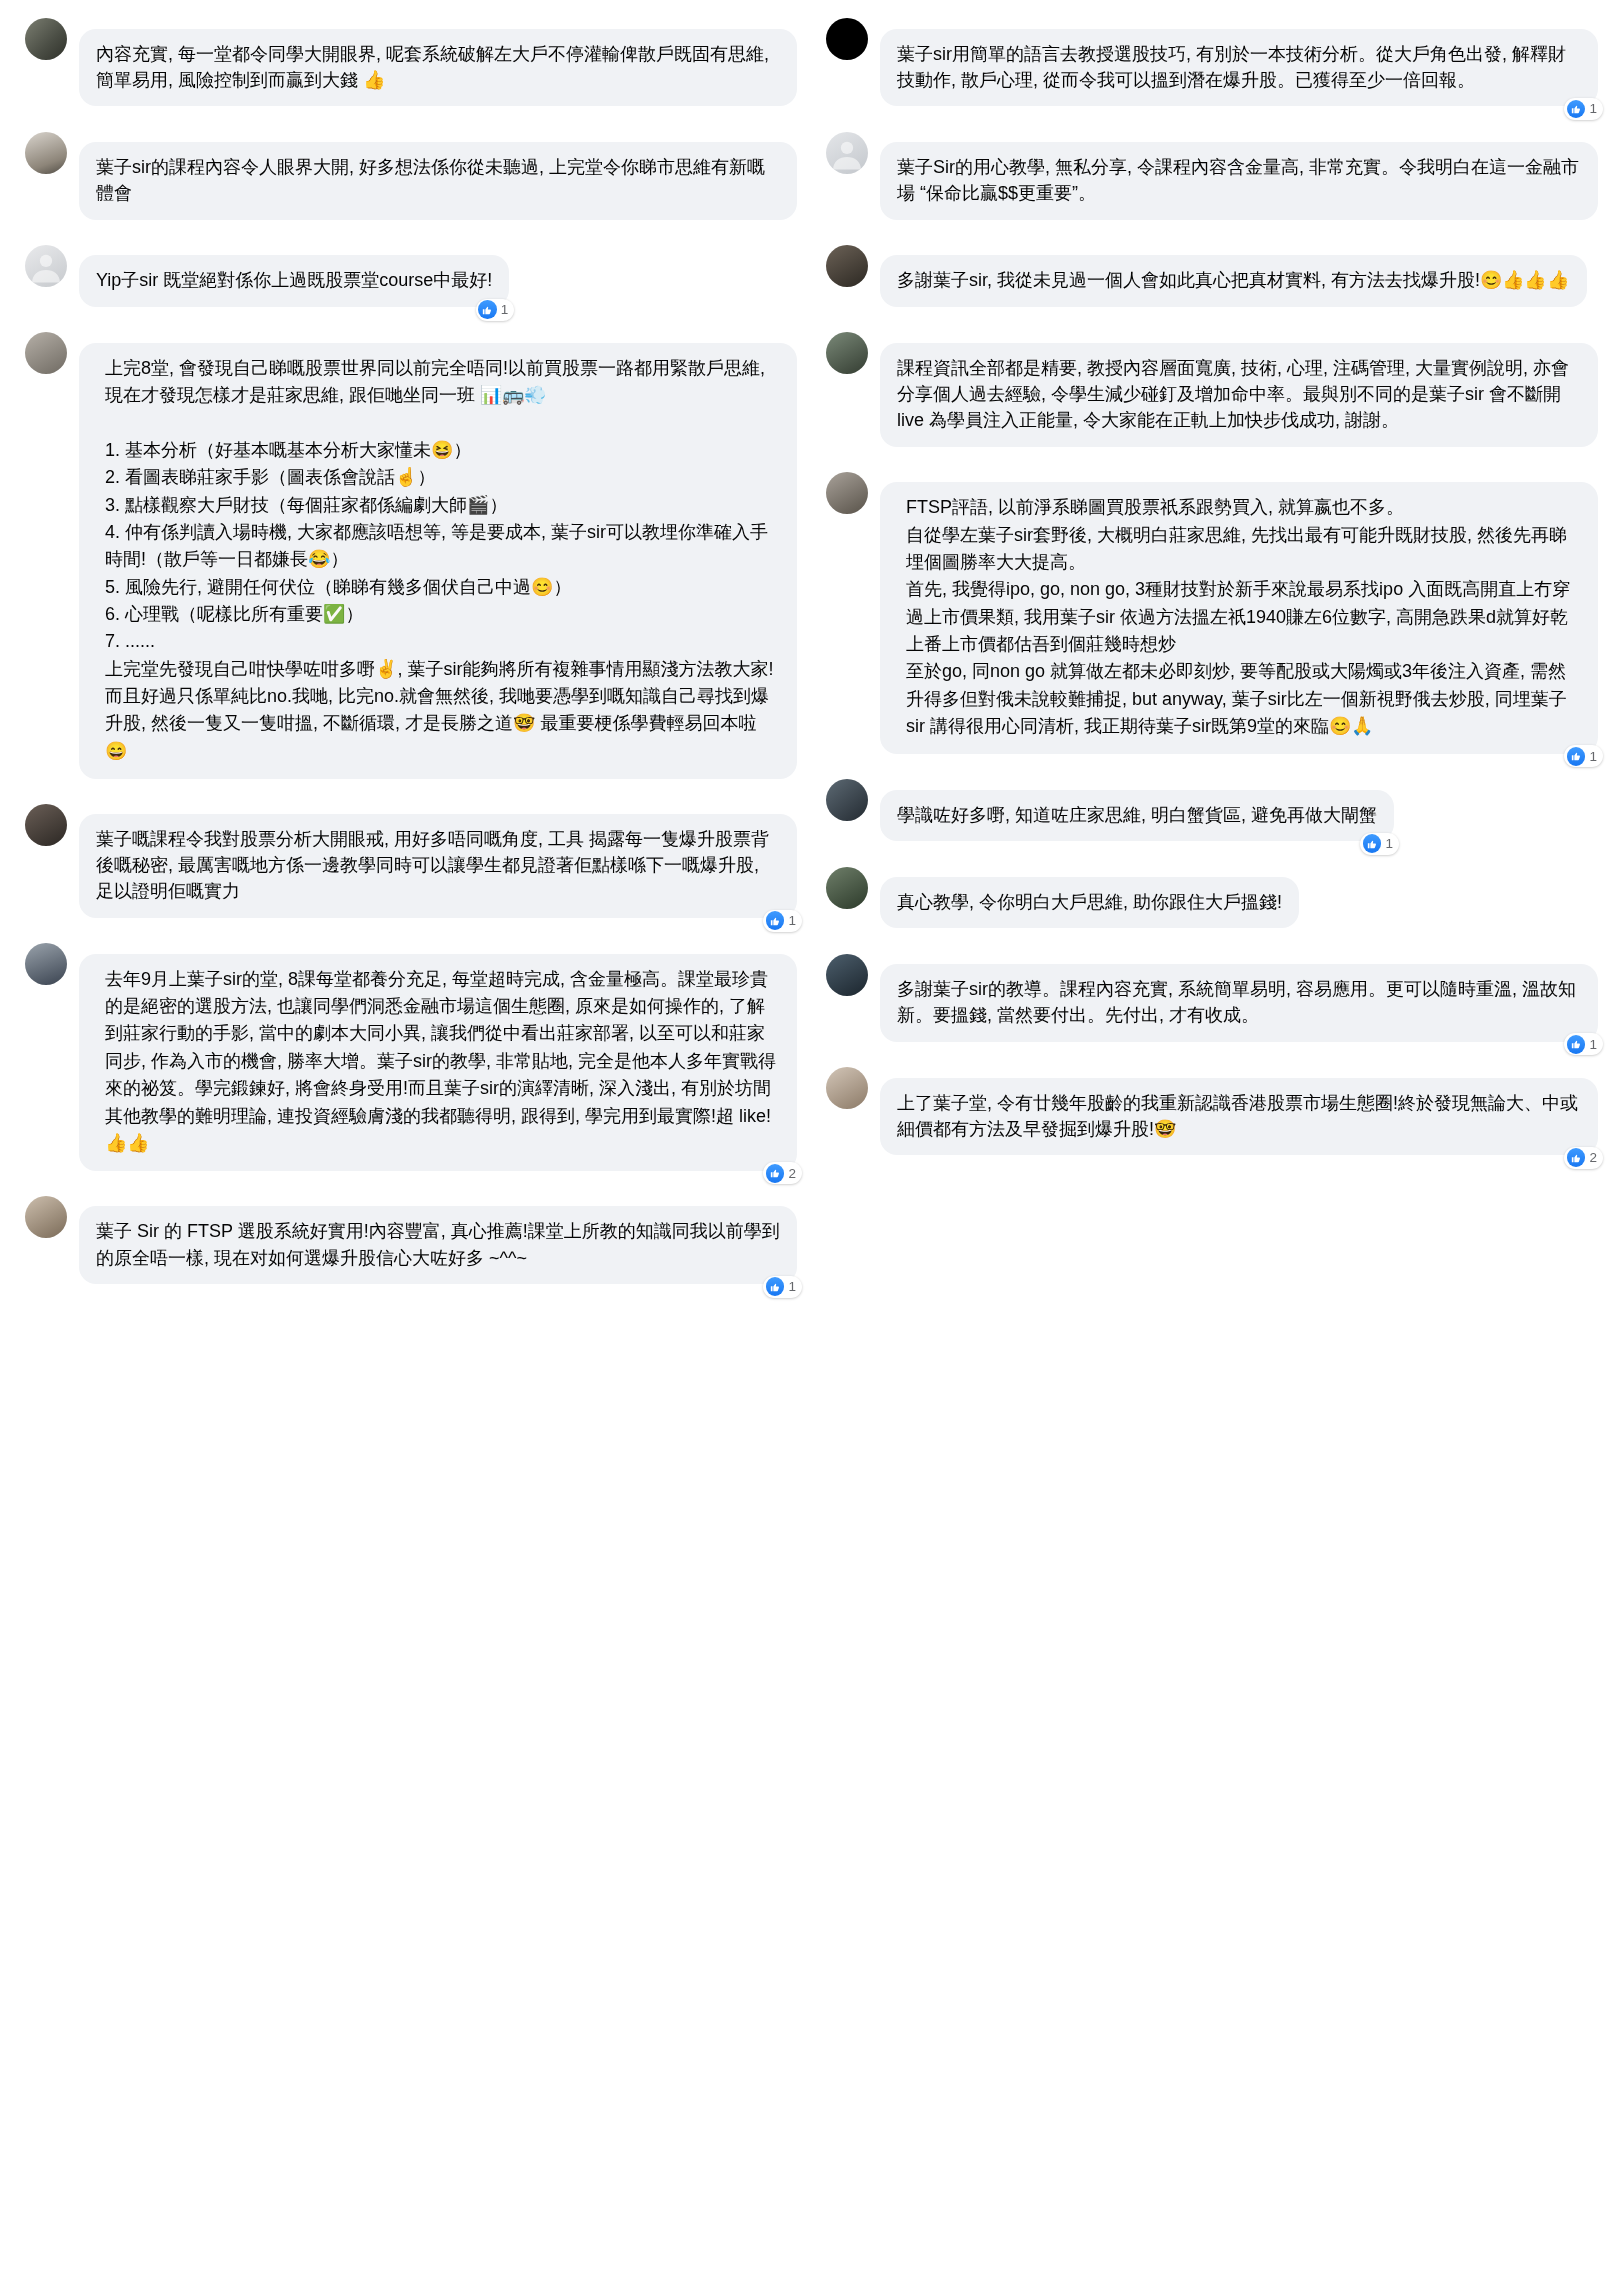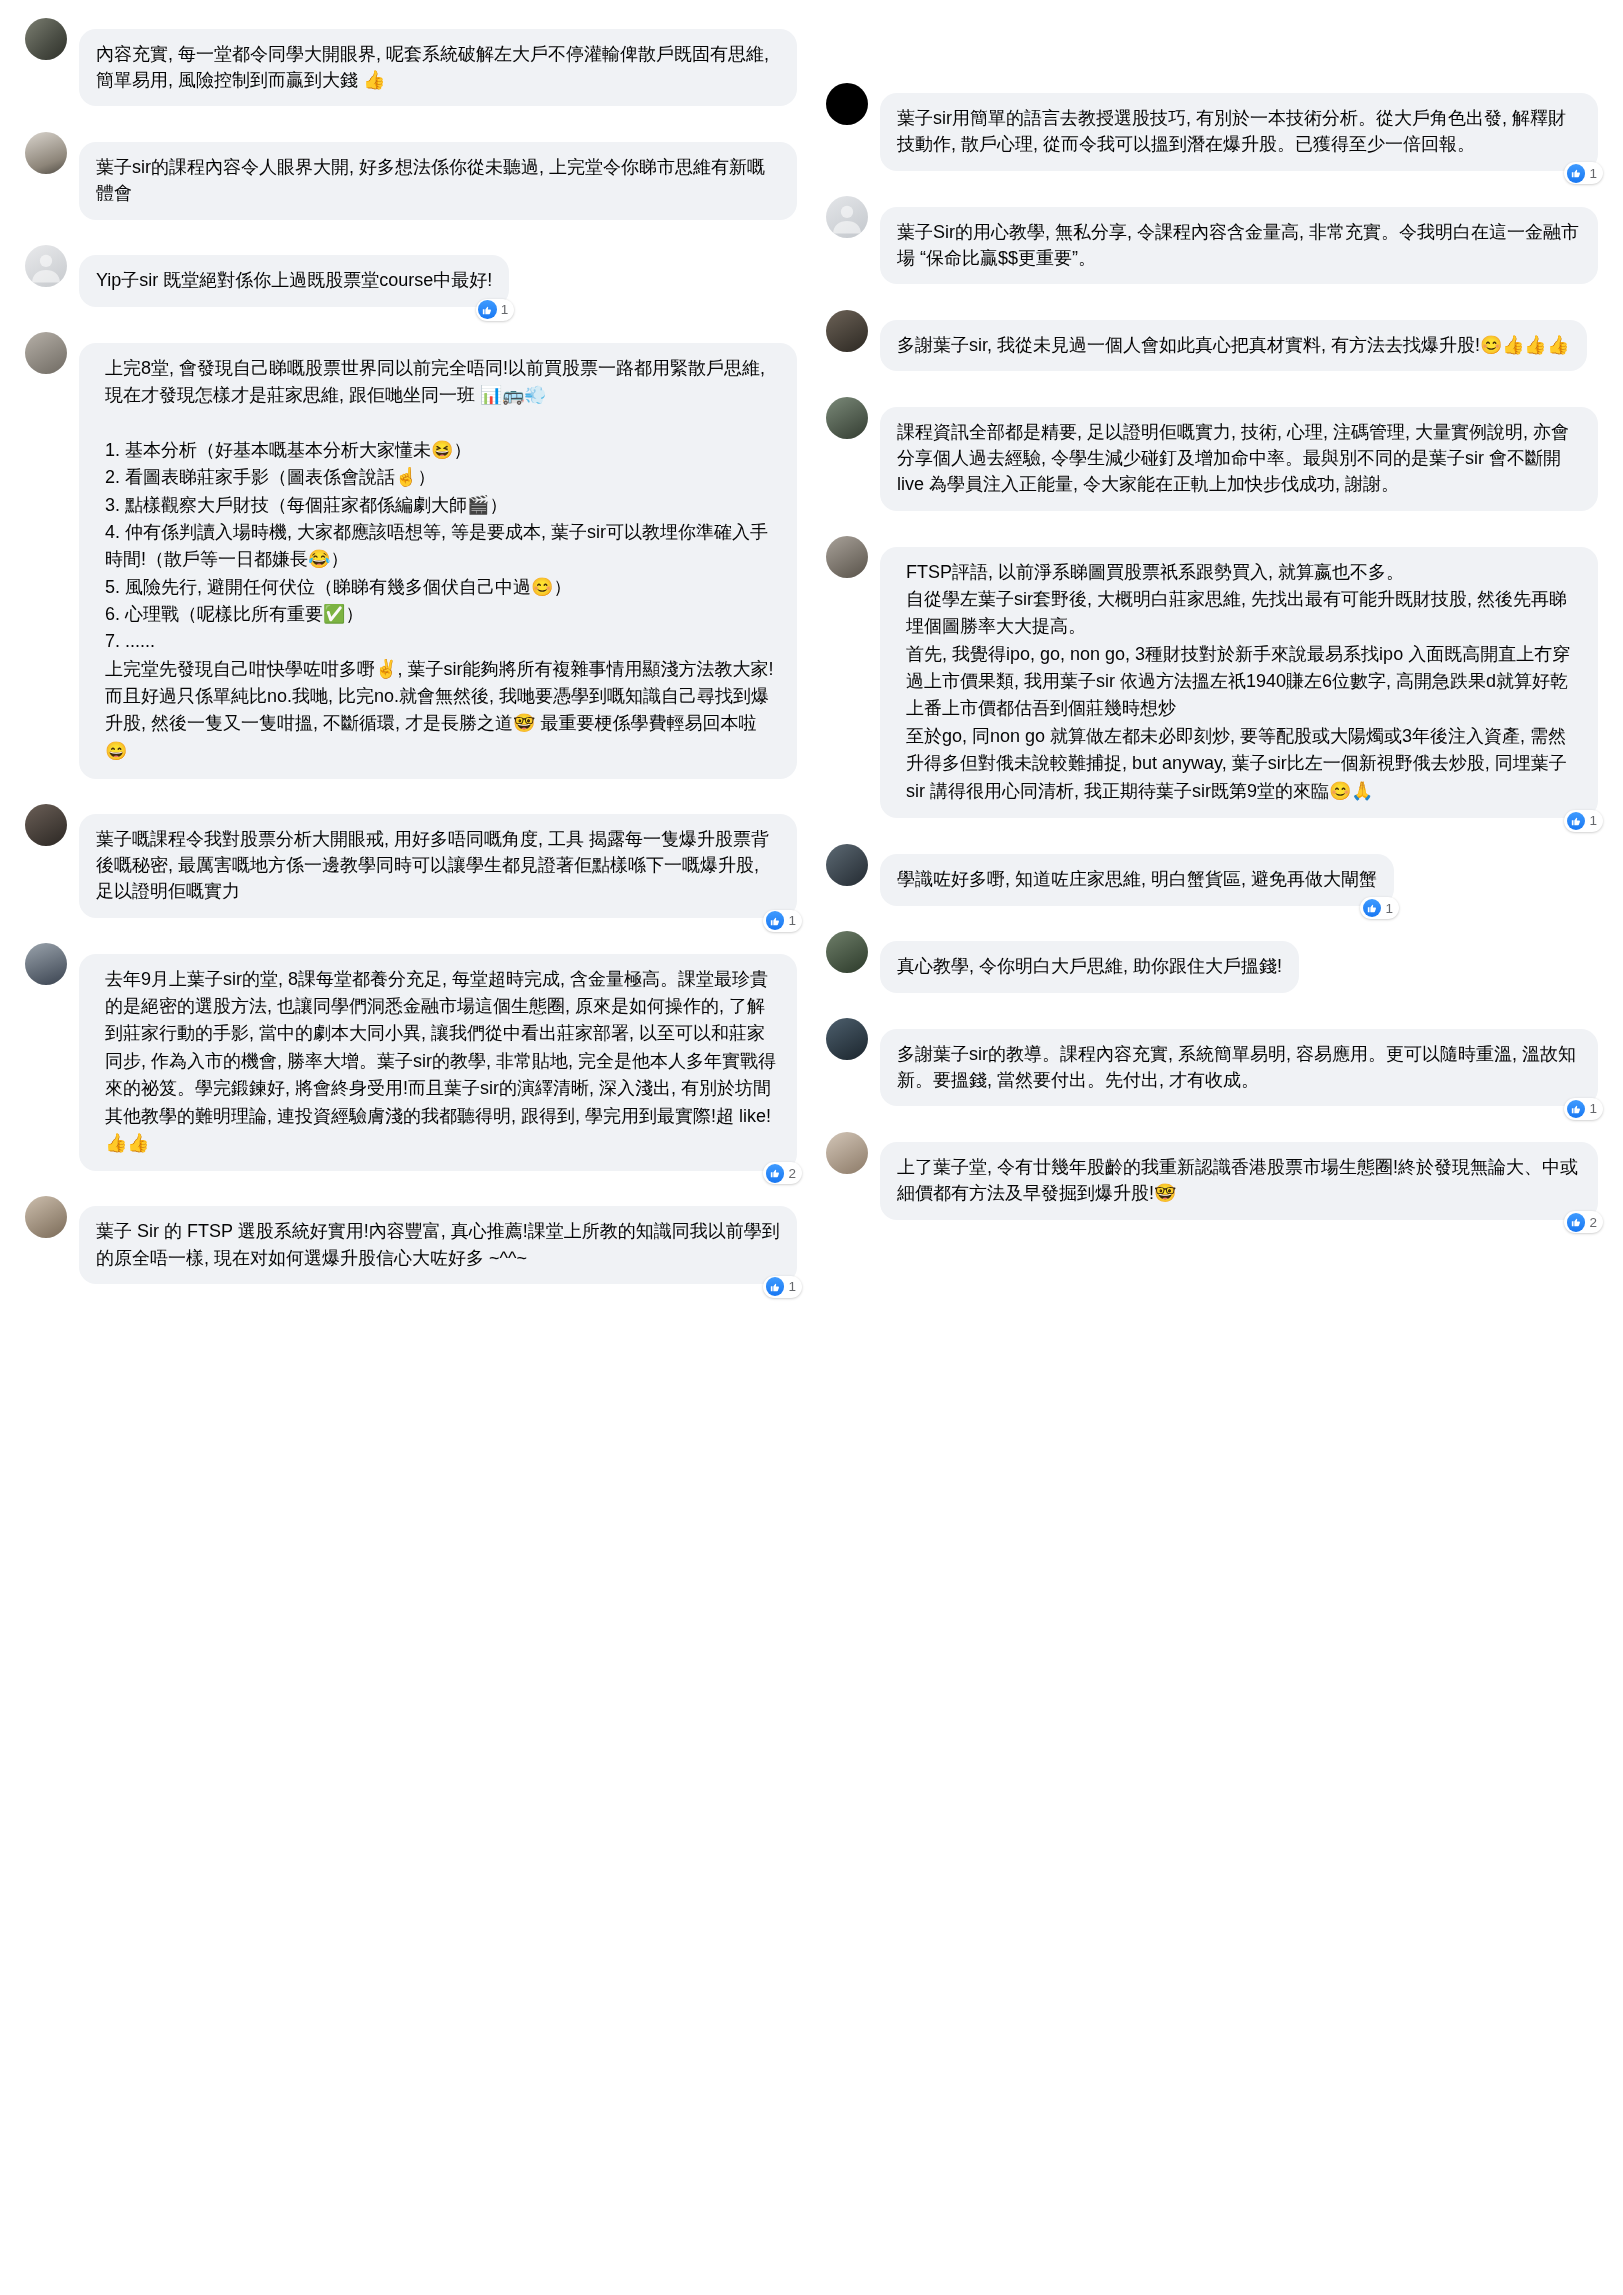--- a/index.html
+++ b/index.html
@@ -11,21 +11,21 @@
   #page {
     width: 1623px;
     min-height: 2295px;
     background: #ffffff;
     position: relative;
     padding: 15px 25px 25px 25px;
   }
   .columns {
     display: flex;
     flex-direction: row;
-    align-items: center;
+    align-items: flex-start;
     gap: 29px;
   }
   .col {
     width: 778px;
     display: flex;
     flex-direction: column;
     gap: 22px;
   }
   .comment {
     display: flex;
@@ -283,21 +283,21 @@
         <div class="bubble-wrap">
           <div class="name blank"></div>
           <div class="bubble">多謝葉子sir, 我從未見過一個人會如此真心把真材實料, 有方法去找爆升股!😊👍👍👍</div>
         </div>
       </div>
 
       <div class="comment">
         <div class="avatar a18"></div>
         <div class="bubble-wrap">
           <div class="name blank"></div>
-          <div class="bubble">課程資訊全部都是精要, 足以證明佢嘅實力, 技術, 心理, 注碼管理, 大量實例說明, 亦會分享個人過去經驗, 令學生減少碰釘及增加命中率。最與別不同的是葉子sir 會不斷開live 為學員注入正能量, 令大家能在正軌上加快步伐成功, 謝謝。</div>
+          <div class="bubble">課程資訊全部都是精要, 教授內容層面寬廣, 技術, 心理, 注碼管理, 大量實例說明, 亦會分享個人過去經驗, 令學生減少碰釘及增加命中率。最與別不同的是葉子sir 會不斷開live 為學員注入正能量, 令大家能在正軌上加快步伐成功, 謝謝。</div>
         </div>
       </div>
 
       <div class="comment">
         <div class="avatar a19"></div>
         <div class="bubble-wrap">
           <div class="name blank"></div>
           <div class="bubble tall">FTSP評語, 以前淨系睇圖買股票祇系跟勢買入, 就算嬴也不多。
 自從學左葉子sir套野後, 大概明白莊家思維, 先找出最有可能升既財技股, 然後先再睇埋個圖勝率大大提高。
 首先, 我覺得ipo, go, non go, 3種財技對於新手來說最易系找ipo 入面既高開直上冇穿過上市價果類, 我用葉子sir 依過方法搵左祇1940賺左6位數字, 高開急跌果d就算好乾上番上市價都估吾到個莊幾時想炒

